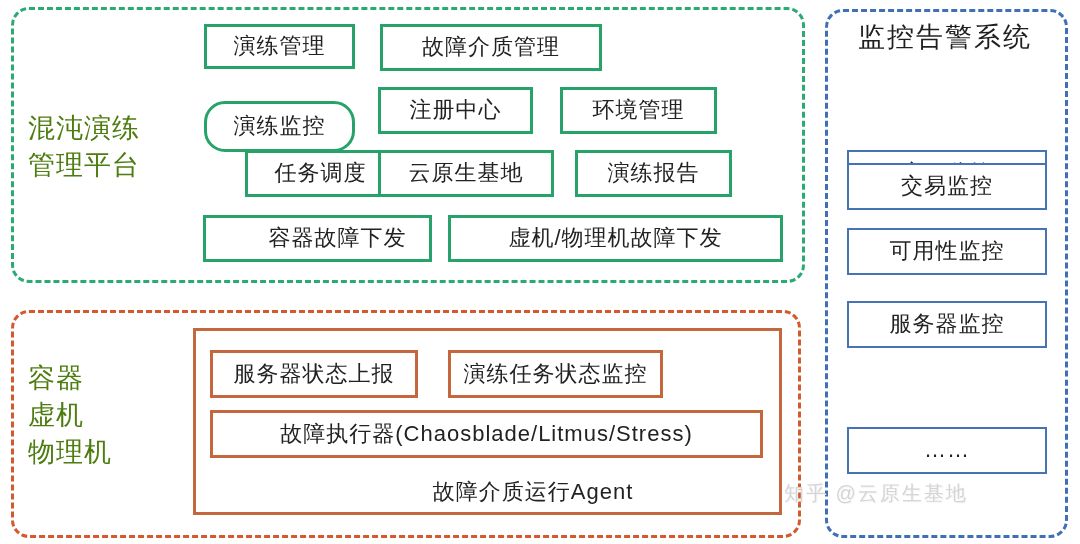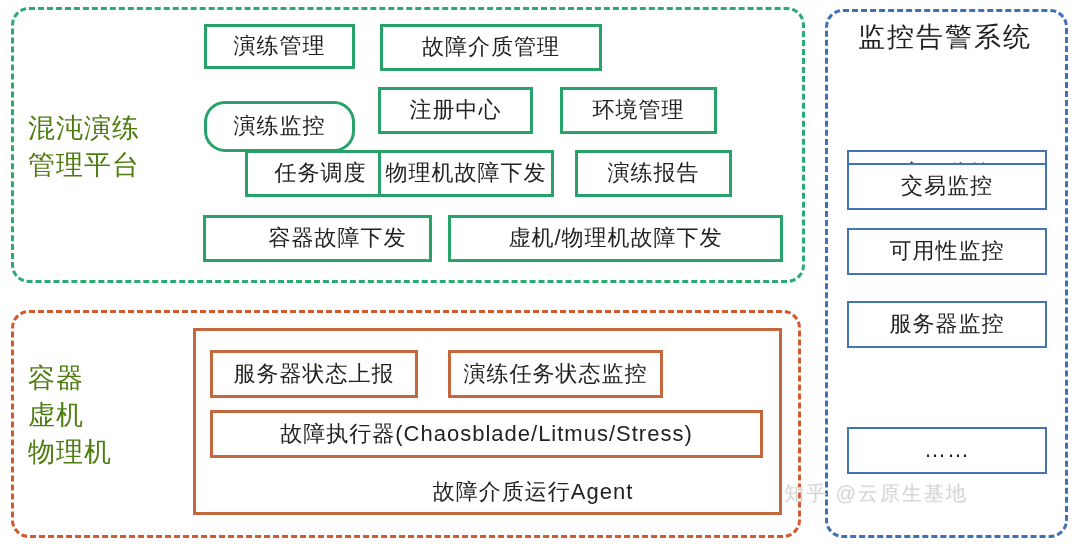--- a/index.html
+++ b/index.html
@@ -56,21 +56,21 @@
   </div>
 
   <div class="box green" style="left:204px;top:24px;width:151px;height:45px;">演练管理</div>
   <div class="box green" style="left:380px;top:24px;width:222px;height:47px;">故障介质管理</div>
 
   <div class="box green" style="left:204px;top:101px;width:151px;height:51px;border-radius:21px;">演练监控</div>
   <div class="box green" style="left:378px;top:87px;width:155px;height:47px;">注册中心</div>
   <div class="box green" style="left:560px;top:87px;width:157px;height:47px;">环境管理</div>
 
   <div class="box green" style="left:204px;top:150px;width:151px;height:47px;margin-left:41px;">任务调度</div>
-  <div class="box green" style="left:378px;top:150px;width:176px;height:47px;">物理机故障下发</div>
+  <div class="box green" style="left:378px;top:150px;width:176px;height:47px;">云原生基地</div>
   <div class="box green" style="left:575px;top:150px;width:157px;height:47px;">演练报告</div>
 
   <div class="box green" style="left:203px;top:215px;width:229px;height:47px;padding-left:40px;">容器故障下发</div>
   <div class="box green" style="left:448px;top:215px;width:335px;height:47px;">虚机/物理机故障下发</div>
 
   <div class="group orange" style="left:11px;top:310px;width:784px;height:222px;"></div>
 
   <div class="group-label" style="left:28px;top:360px;">
     <div>容器</div>
     <div>虚机</div>

